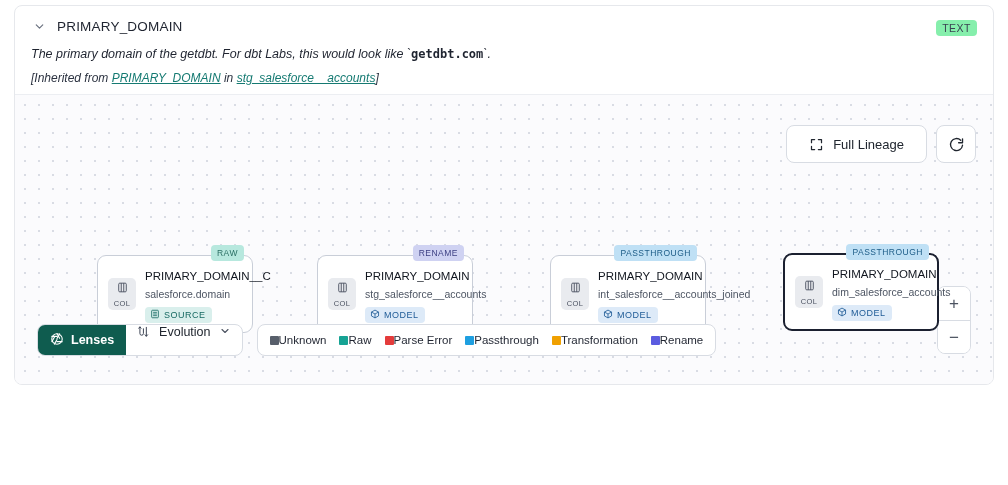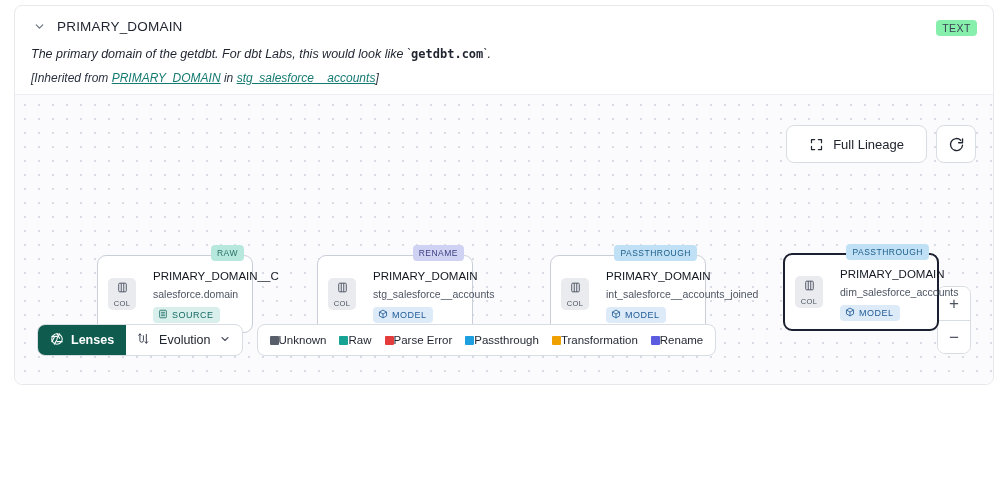--- a/index.html
+++ b/index.html
@@ -91,21 +91,21 @@
     display: flex; align-items: center; padding-left: 10px;
     z-index: 2; cursor: pointer;
   }
   .node.selected { border: 2.5px solid #1b2030; }
   .node .col-chip {
     width: 28px; height: 32px; background: #e9ebef; border-radius: 5px;
     display: flex; flex-direction: column; align-items: center;
     justify-content: center; gap: 1px; flex: none;
   }
   .node .col-chip .lbl { font-size: 7.5px; color: #4a5160; letter-spacing: .4px; }
-  .node .body { margin-left: 17px; min-width: 0; }
+  .node .body { margin-left: 9px; min-width: 0; }
   .node .nm { font-size: 11.5px; color: #11161f; white-space: nowrap; }
   .node .tbl { font-size: 10.5px; color: #4d5563; margin-top: 3px; white-space: nowrap; }
   .chip {
     display: inline-flex; align-items: center; gap: 4px;
     margin-top: 5px; padding: 2px 6px 2px 5px; border-radius: 4px;
     font-size: 9px; letter-spacing: .5px;
   }
   .chip.source { background: #d9efec; color: #176a63; }
   .chip.model  { background: #ddeaf8; color: #1f5b96; }
   .tag {
@@ -121,21 +121,21 @@
   .seg {
     display: flex; background: #fff; border: 1px solid #d8dce3;
     border-radius: 8px; overflow: hidden; height: 32px;
   }
   .seg .lenses {
     display: flex; align-items: center; gap: 7px; padding: 0 12px;
     background: #0f5c4f; color: #fff; font-size: 12.5px;
     font-weight: 700; cursor: pointer;
   }
   .seg .evolution {
-    display: flex; align-items: center; gap: 8px; padding: 0 11px;
+    display: flex; align-items: flex-start; gap: 8px; padding: 0 11px;
     color: #20262f; font-size: 12.5px; cursor: pointer;
   }
   .legend {
     display: flex; align-items: center; gap: 13px; height: 32px;
     background: #fff; border: 1px solid #d8dce3; border-radius: 8px;
     padding: 0 12px;
   }
   .legend .item { display: flex; align-items: center; font-size: 11.5px; color: #1f2430; }
   .legend .sw { width: 9px; height: 9px; border-radius: 1px; flex: none; }
 </style>

